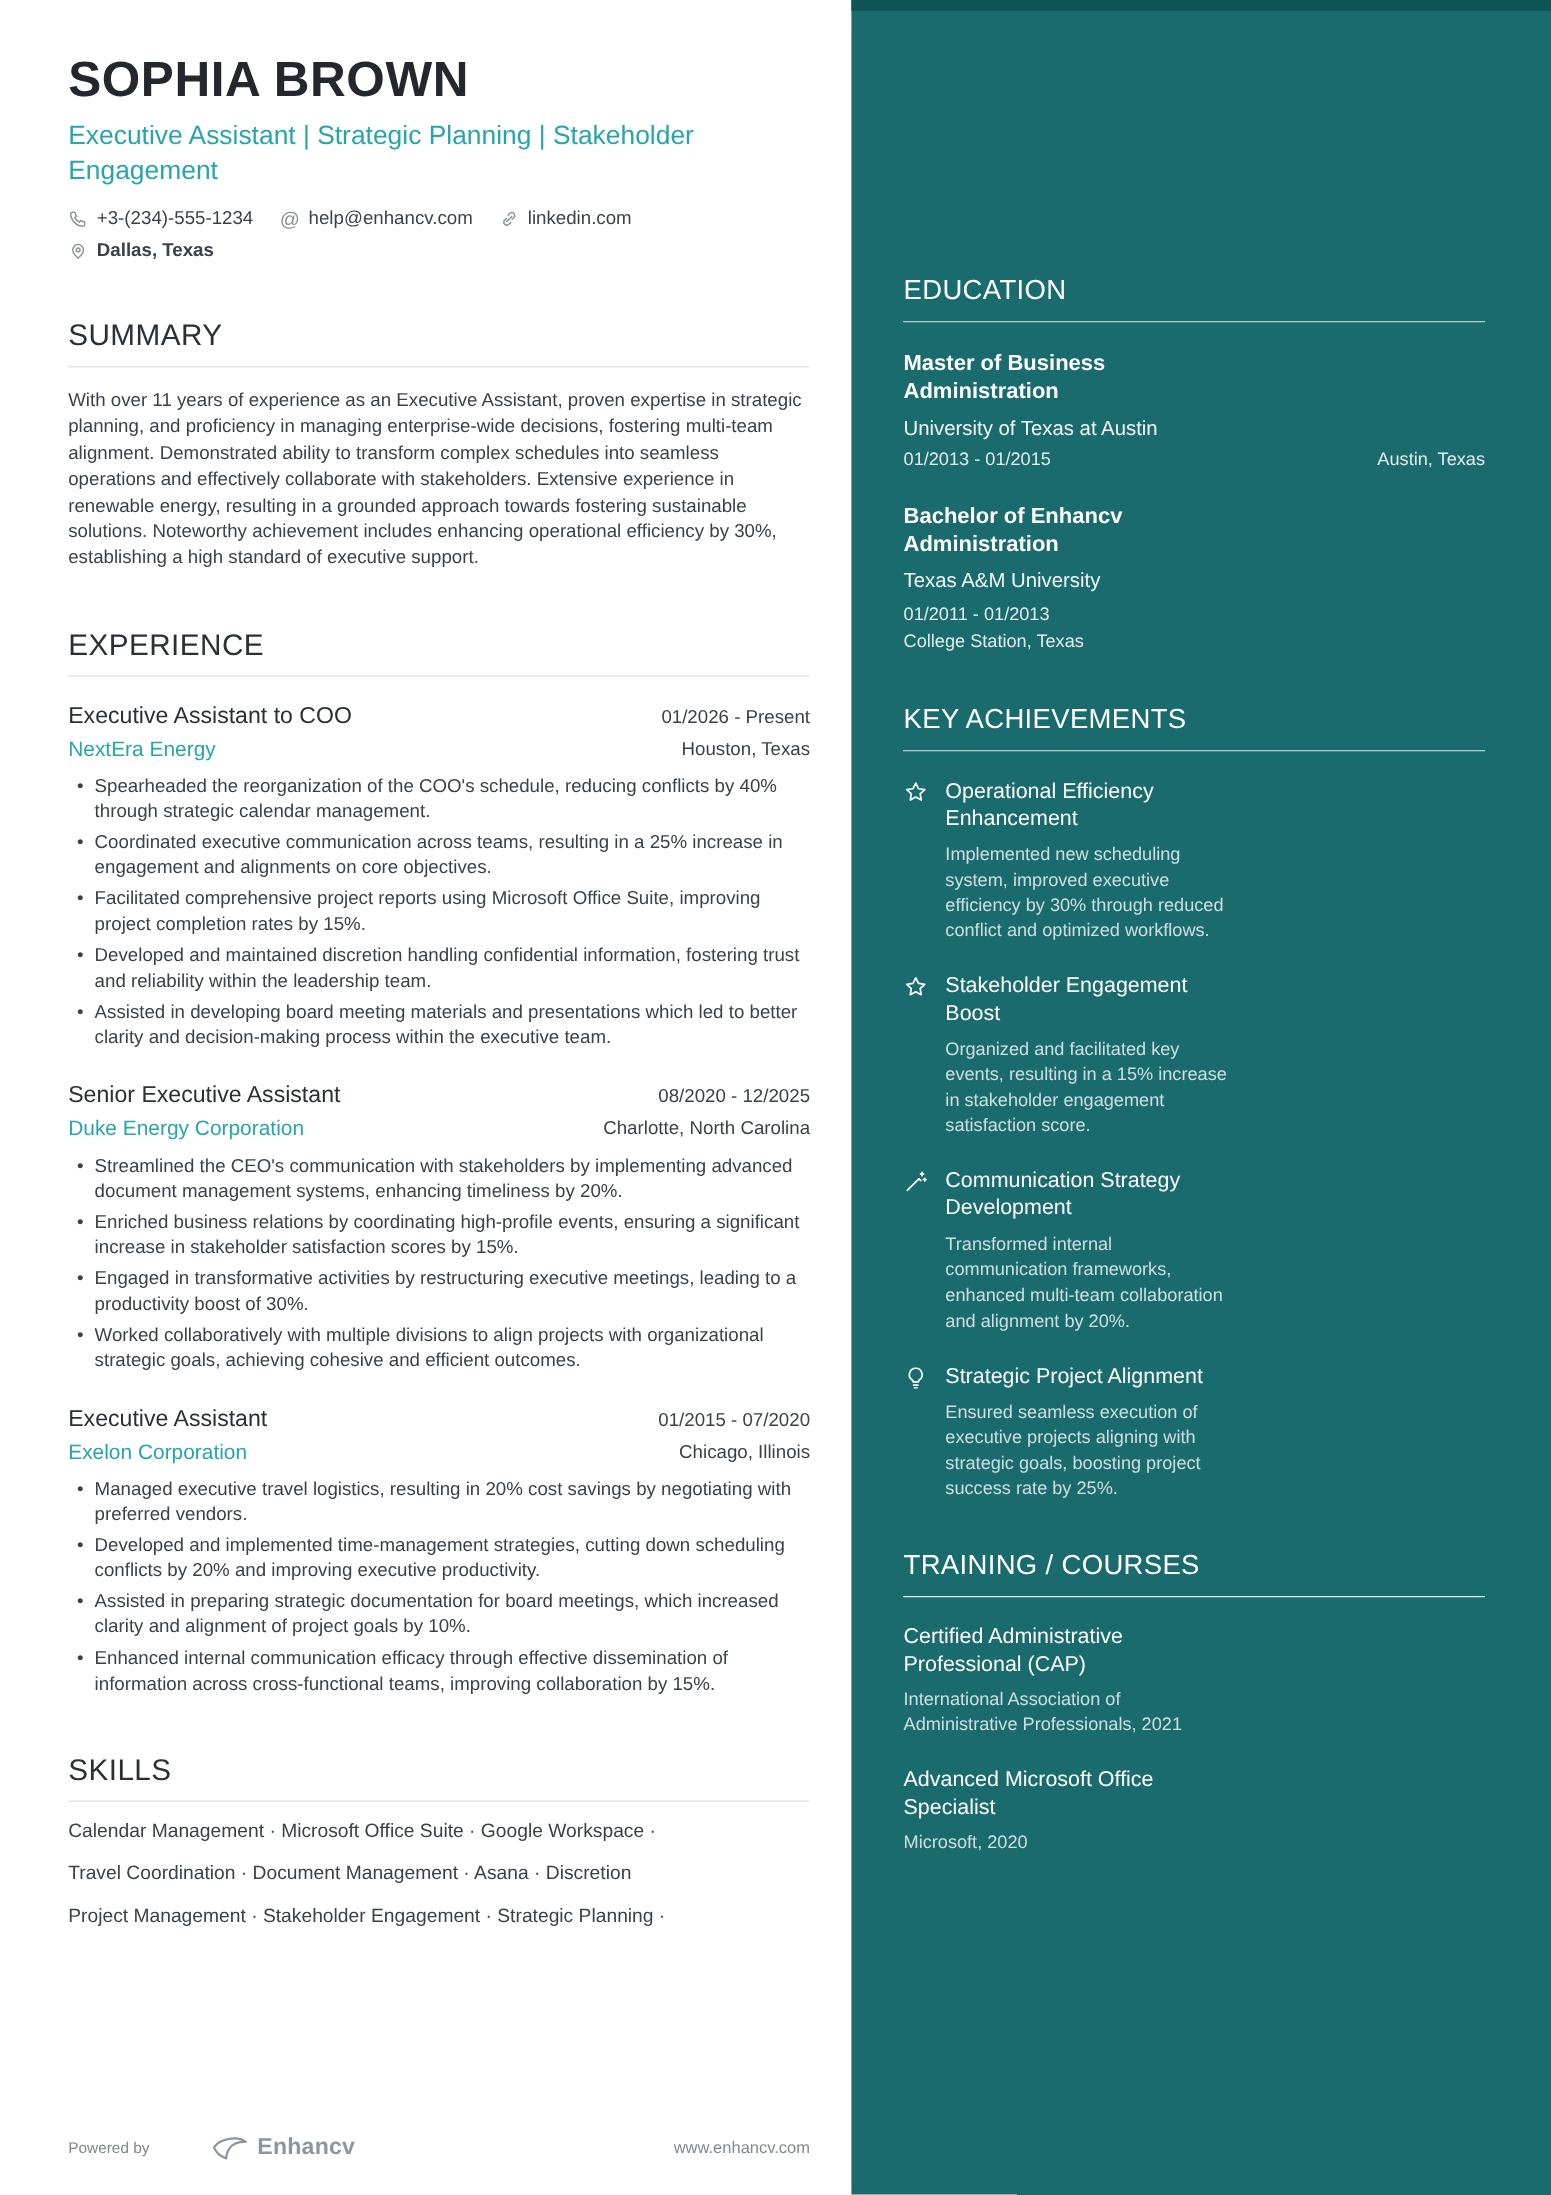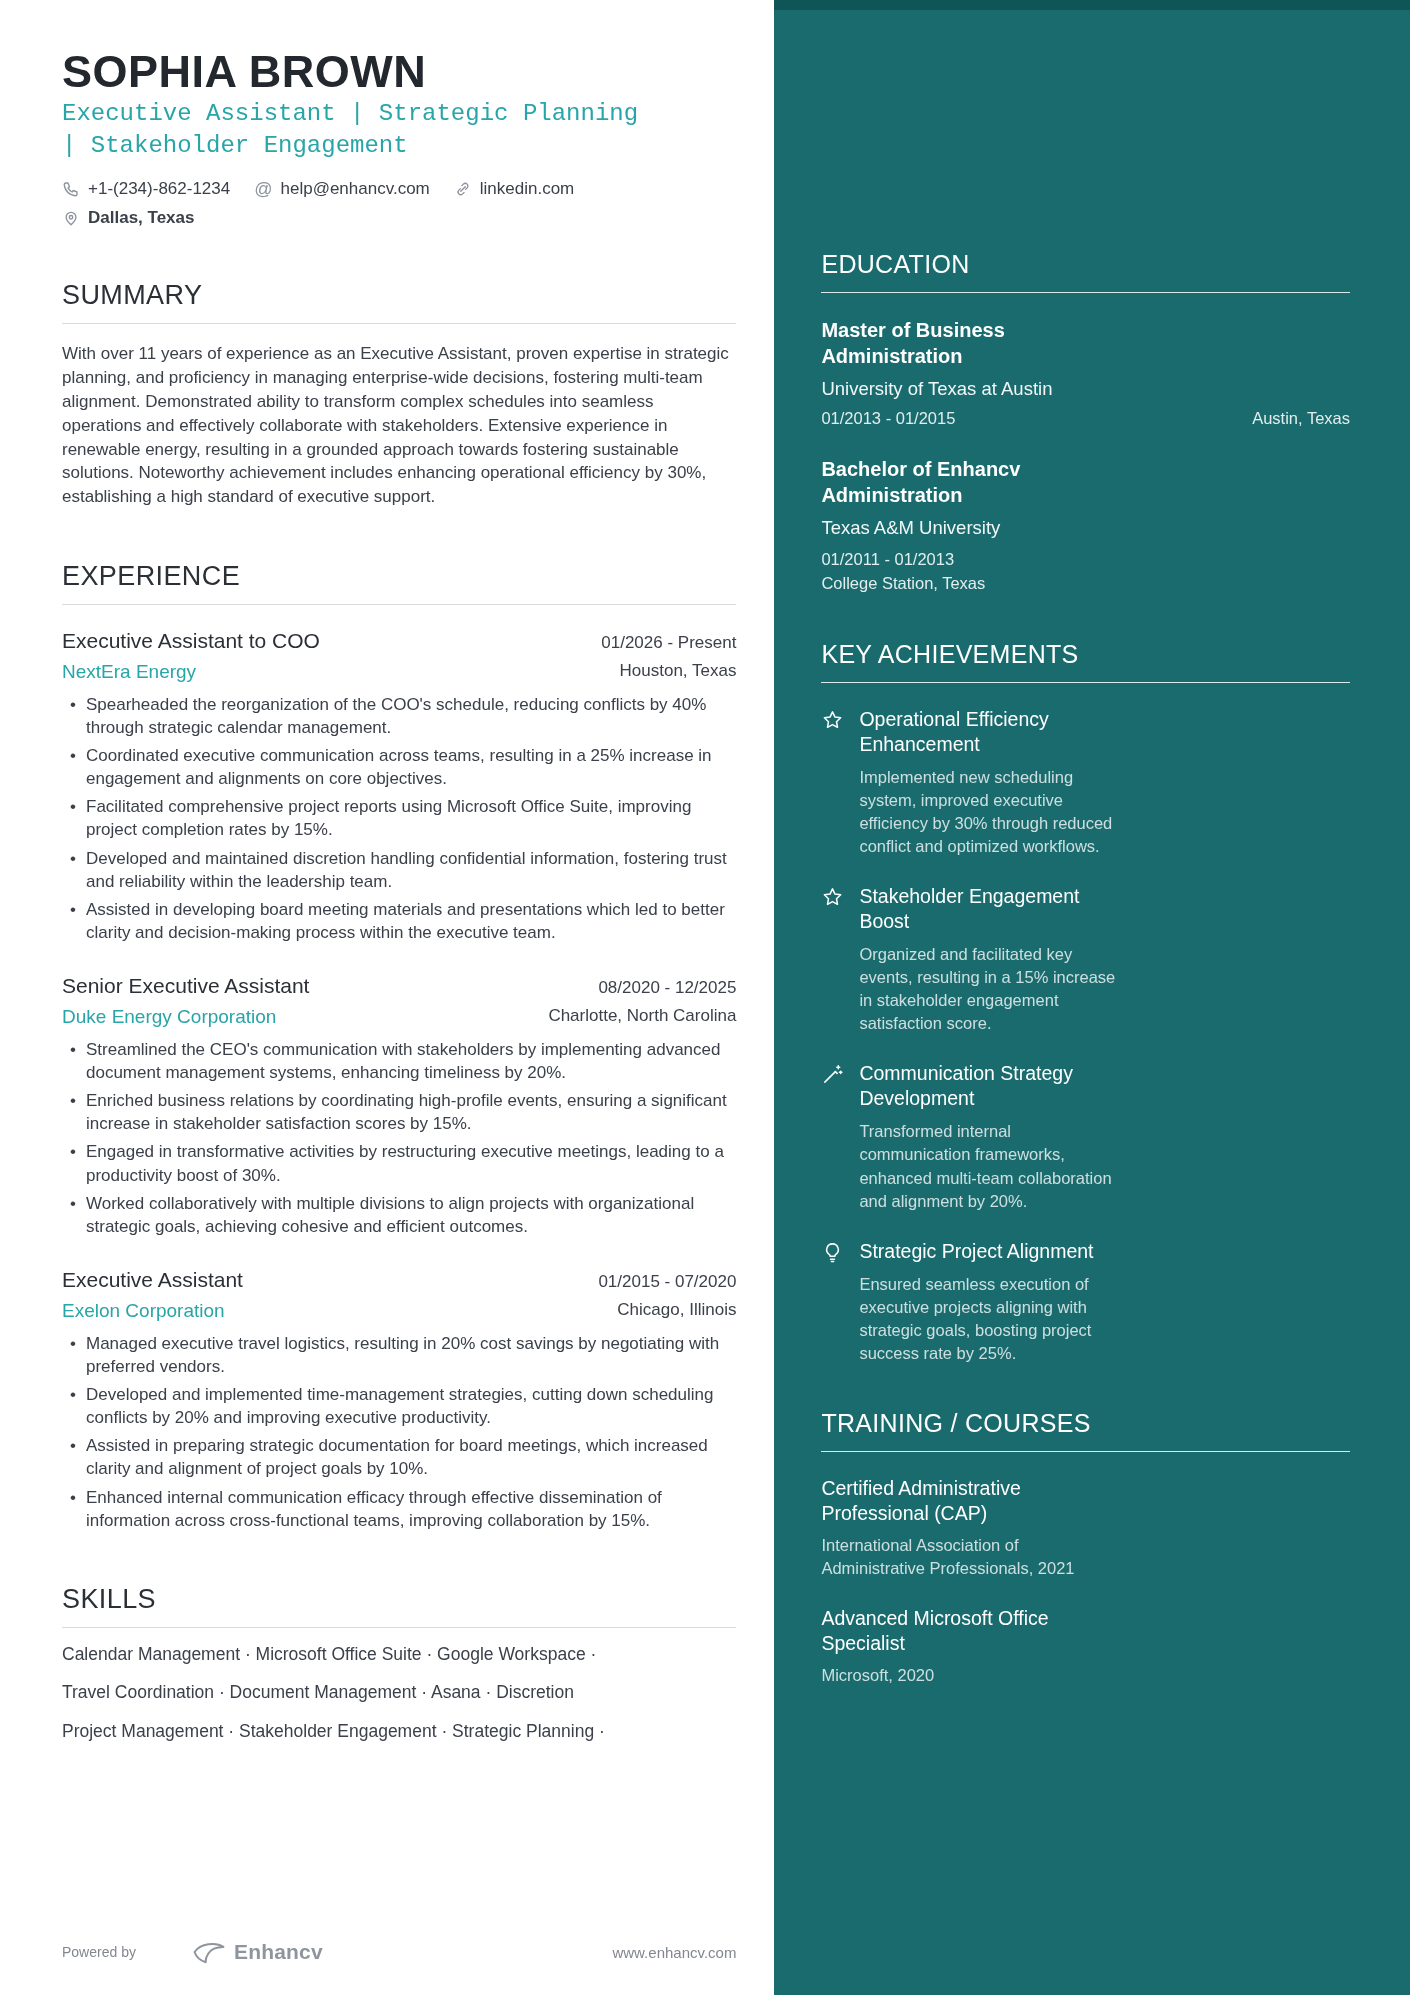--- a/index.html
+++ b/index.html
@@ -2,21 +2,21 @@
 <html><head>
 <meta charset="utf-8">
 <style>
   * { margin:0; padding:0; box-sizing:border-box; }
   body { background:#ffffff; font-family:"Liberation Sans", sans-serif; }
   .page { width:1410px; min-height:1995px; display:flex; background:#ffffff; position:relative; }
 
   
   .left { width:840px; background:#ffffff; padding:46px 38px 120px 62px; position:relative; }
   .name { font-size:45px; font-weight:800; color:#23272e; letter-spacing:0.5px; }
-  .headline { font-size:24px; color:#28a5a8; line-height:1.32; max-width:600px;font-family:Liberation Mono, monospace; }
+  .headline { font-size:24px; color:#28a5a8; line-height:1.32; margin-top:10px; max-width:600px; }
   .contacts { display:flex; align-items:center; gap:24px; margin-top:18px; flex-wrap:wrap; }
   .contacts.second { margin-top:9px;font-weight:bold; }
   .contact { display:flex; align-items:center; gap:8px; font-size:17px; color:#3b404a; }
   .cicon { width:18px; height:18px; flex:0 0 18px; }
   .at-glyph { font-size:18px; color:#8d939c; font-weight:400; line-height:1; }
 
   .sec { margin-top:52px; }
   .sec-h { font-size:27px; font-weight:500; color:#2b2f36; letter-spacing:0.4px;
            padding-bottom:12px; border-bottom:1px solid #d9dbde; }
   .summary-text { margin-top:18px; font-size:17px; line-height:1.4; color:#3b404a; }
@@ -74,21 +74,21 @@
 
     <header>
       <h1 class="name">SOPHIA BROWN</h1>
       <div class="headline">Executive Assistant | Strategic Planning | Stakeholder Engagement</div>
 
       <div class="contacts">
         <span class="contact">
           <svg class="cicon" viewBox="0 0 24 24" fill="none" stroke="#8d939c" stroke-width="1.8" stroke-linecap="round" stroke-linejoin="round">
               <path d="M5 4h3l2 5-2 1.5a12 12 0 0 0 5.5 5.5L15 14l5 2v3a2 2 0 0 1-2 2A16 16 0 0 1 3 6a2 2 0 0 1 2-2z"></path>
             </svg>
-          <span>+1-(234)-862-1234</span>
+          <span>+3-(234)-555-1234</span>
         </span>
         <span class="contact">
           <span class="at-glyph">@</span>
           <span>help@enhancv.com</span>
         </span>
         <span class="contact">
           <svg class="cicon" viewBox="0 0 24 24" fill="none" stroke="#8d939c" stroke-width="1.8" stroke-linecap="round" stroke-linejoin="round">
               <path d="M9 15l6-6"></path>
               <path d="M10.5 7.5l2-2a3.5 3.5 0 0 1 5 5l-2 2"></path>
               <path d="M13.5 16.5l-2 2a3.5 3.5 0 0 1-5-5l2-2"></path>

